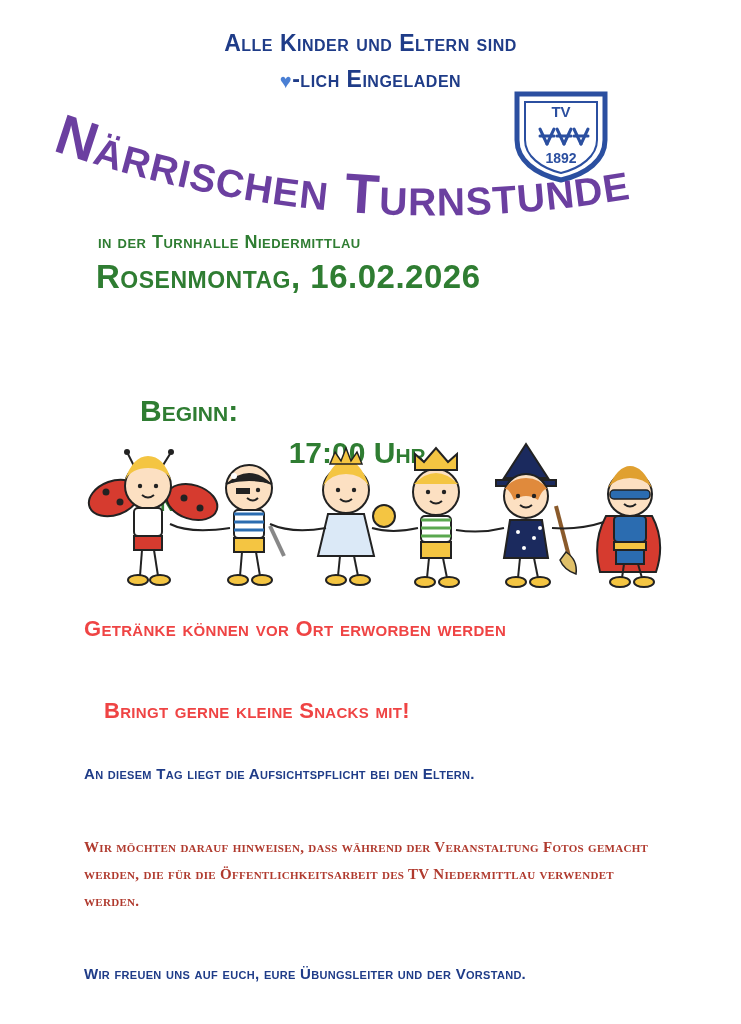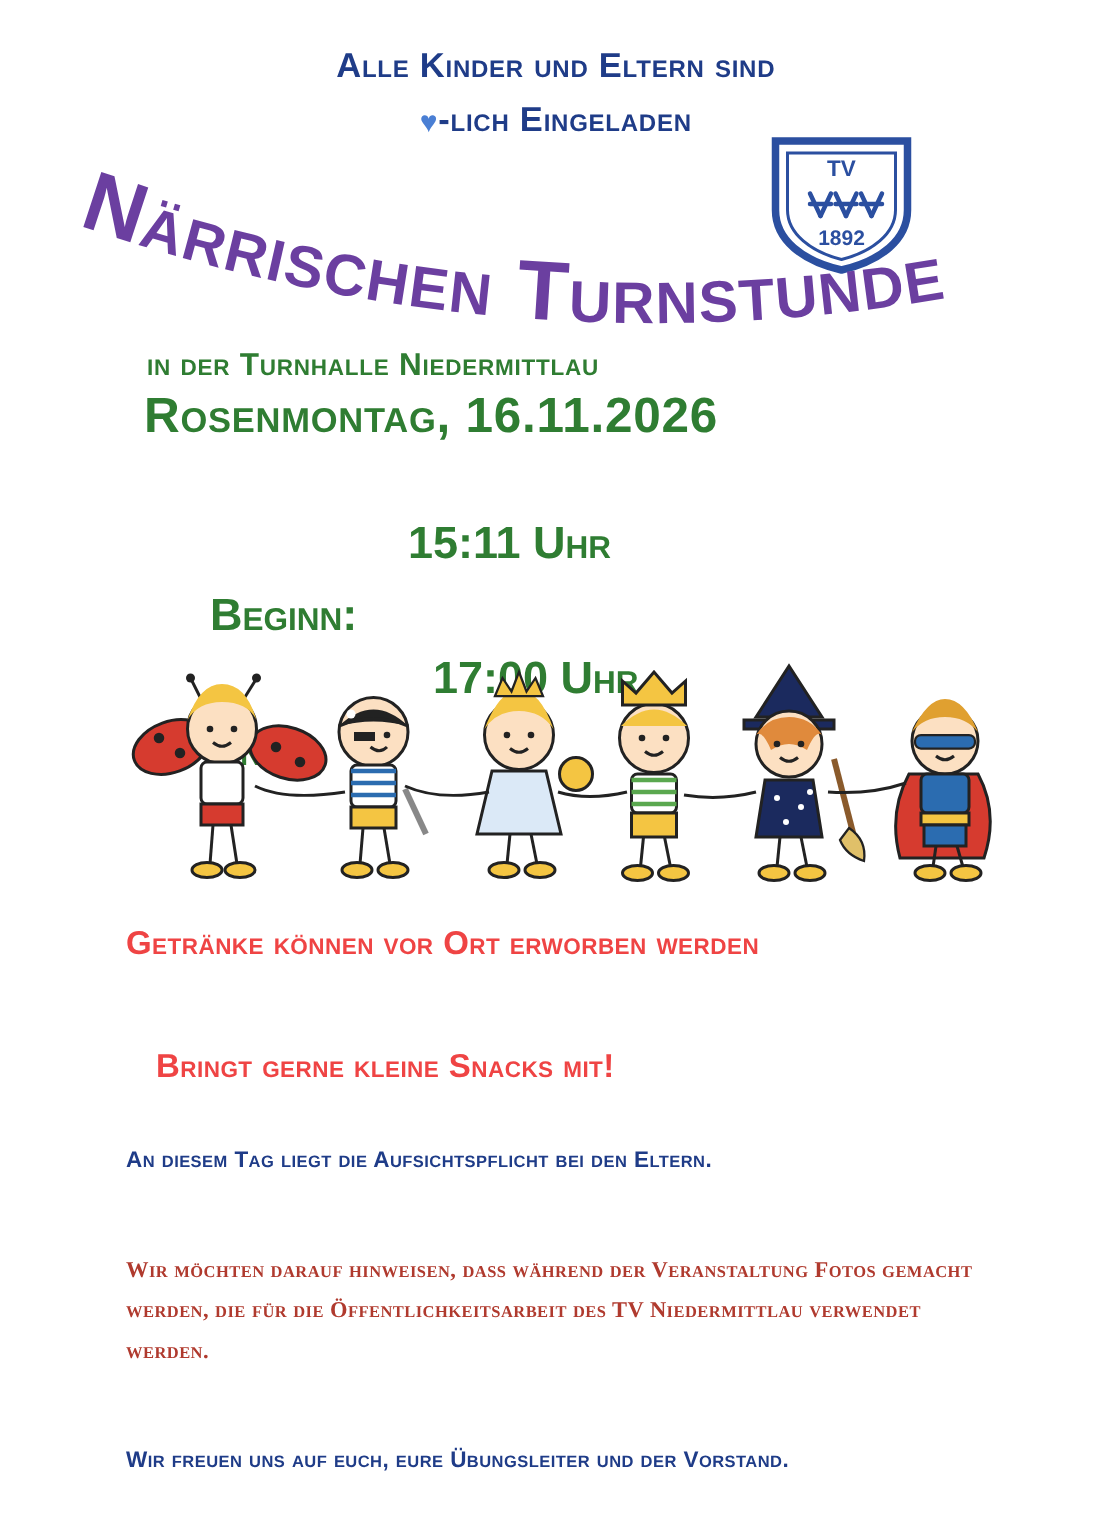--- a/index.html
+++ b/index.html
@@ -81,21 +81,21 @@
     fill: #6b3fa0;
     font-variant: small-caps;
     letter-spacing: 1px;
   }
 
   
   .loc {
     position: absolute;
     top: 232px;
     left: 98px;
-    font-size: 21px;
+    font-size: 18px;
     font-weight: bold;
     font-variant: small-caps;
     color: #2f7d32;
     letter-spacing: 0.5px;
   }
   .date {
     position: absolute;
     top: 258px;
     left: 96px;
     font-size: 33px;
@@ -192,26 +192,25 @@
       <defs>
         <path id="arc" d="M 52,40 Q 370,150 700,75" fill="none"></path>
       </defs>
       <text class="title-text">
         <textPath href="#arc" id="titlePath" startOffset="0">Närrischen Turnstunde</textPath>
       </text>
     </svg>
   </div>
 
   <div class="loc">in der Turnhalle Niedermittlau</div>
-  <div class="date">Rosenmontag, 16.11.2026</div>
+  <div class="date">Rosenmontag, 16.02.2026</div>
 
   <div class="times">
     <div class="row">
       <span class="lbl">Beginn:</span>
-      <span class="val">15:11 Uhr</span>
     </div>
     <div class="row">
       <span class="lbl">Ende:</span>
       <span class="val">  17:00 Uhr</span>
     </div>
   </div>
 
   <div class="kids">
     <svg width="580" height="160" viewBox="0 0 580 160">
 

